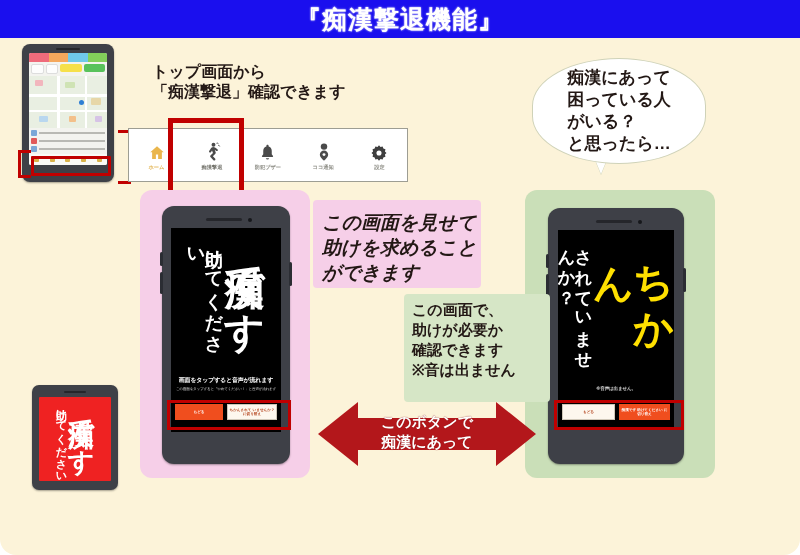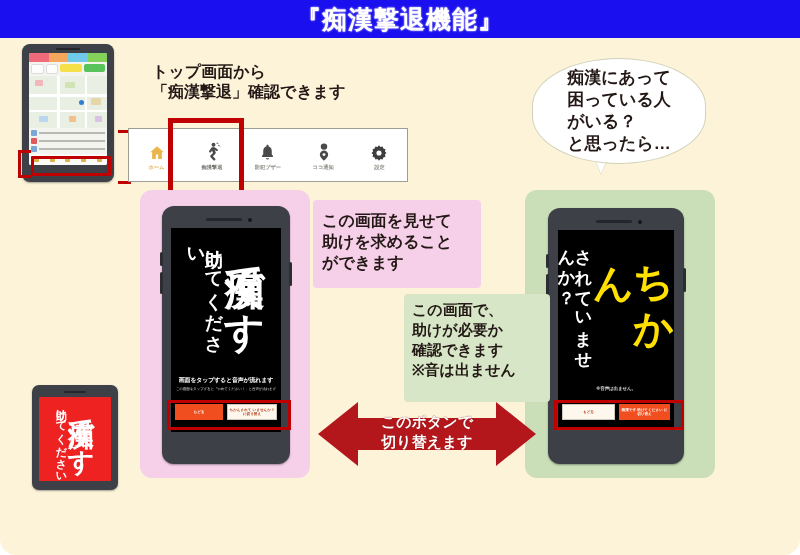--- a/index.html
+++ b/index.html
@@ -126,21 +126,21 @@
           filter:drop-shadow(0 1px 0 #cfd2b8);}
 
   
   #arrow{position:absolute;left:318px;top:398px;width:218px;height:72px;}
   #arrow .alabel{position:absolute;left:0;top:14px;width:100%;text-align:center;
     color:#ffffff;font-size:15px;font-weight:bold;line-height:1.35;white-space:pre-line;
     text-shadow:0 0 1px #7d0000;}
 
   
   #callout-pink{position:absolute;left:313px;top:200px;width:168px;height:88px;background:#f6cfe8;border-radius:4px;}
-  #callout-pink .ctxt{position:absolute;left:9px;top:10px;font-size:16px;font-weight:bold;color:#231815;line-height:1.32;white-space:pre-line;}
+  #callout-pink .ctxt{position:absolute;left:9px;top:10px;font-size:19px;font-weight:bold;color:#231815;line-height:1.32;white-space:pre-line;font-style:italic;}
   #callout-green{position:absolute;left:404px;top:294px;width:146px;height:108px;background:#d6e6c6;border-radius:4px;}
   #callout-green .ctxt{position:absolute;left:8px;top:8px;font-size:15px;font-weight:bold;color:#231815;line-height:1.33;white-space:pre-line;font-family:Liberation Mono, monospace;}
 
   #cap-top{left:152px;top:62px;font-size:16px;}
   #cap-bottom{left:133px;top:487px;font-size:14px;}
 </style>
 </head>
 <body>
 
 <div id="root">
@@ -330,21 +330,21 @@
 助けが必要か
 確認できます
 ※音は出ません</div>
   </div>
 
   <div id="arrow">
     <svg width="218" height="72" viewBox="0 0 218 72">
       <path d="M0 36 L40 4 L40 20 L178 20 L178 4 L218 36 L178 68 L178 52 L40 52 L40 68 Z" fill="#b3171b"></path>
     </svg>
     <div class="alabel">このボタンで
-切り替えます</div>
+痴漢にあって</div>
   </div>
 
   <div class="phone" id="phone-small">
     <div class="speaker"></div>
     <div class="screen">
       <div class="vwrap" style="left:0;top:4px;width:100%;height:78px;">
         <div class="vtext" style="color:#fff;font-size:26px">痴漢です</div>
         <div class="vtext" style="color:#fff;font-size:11px">助けてください</div>
       </div>
     </div>

